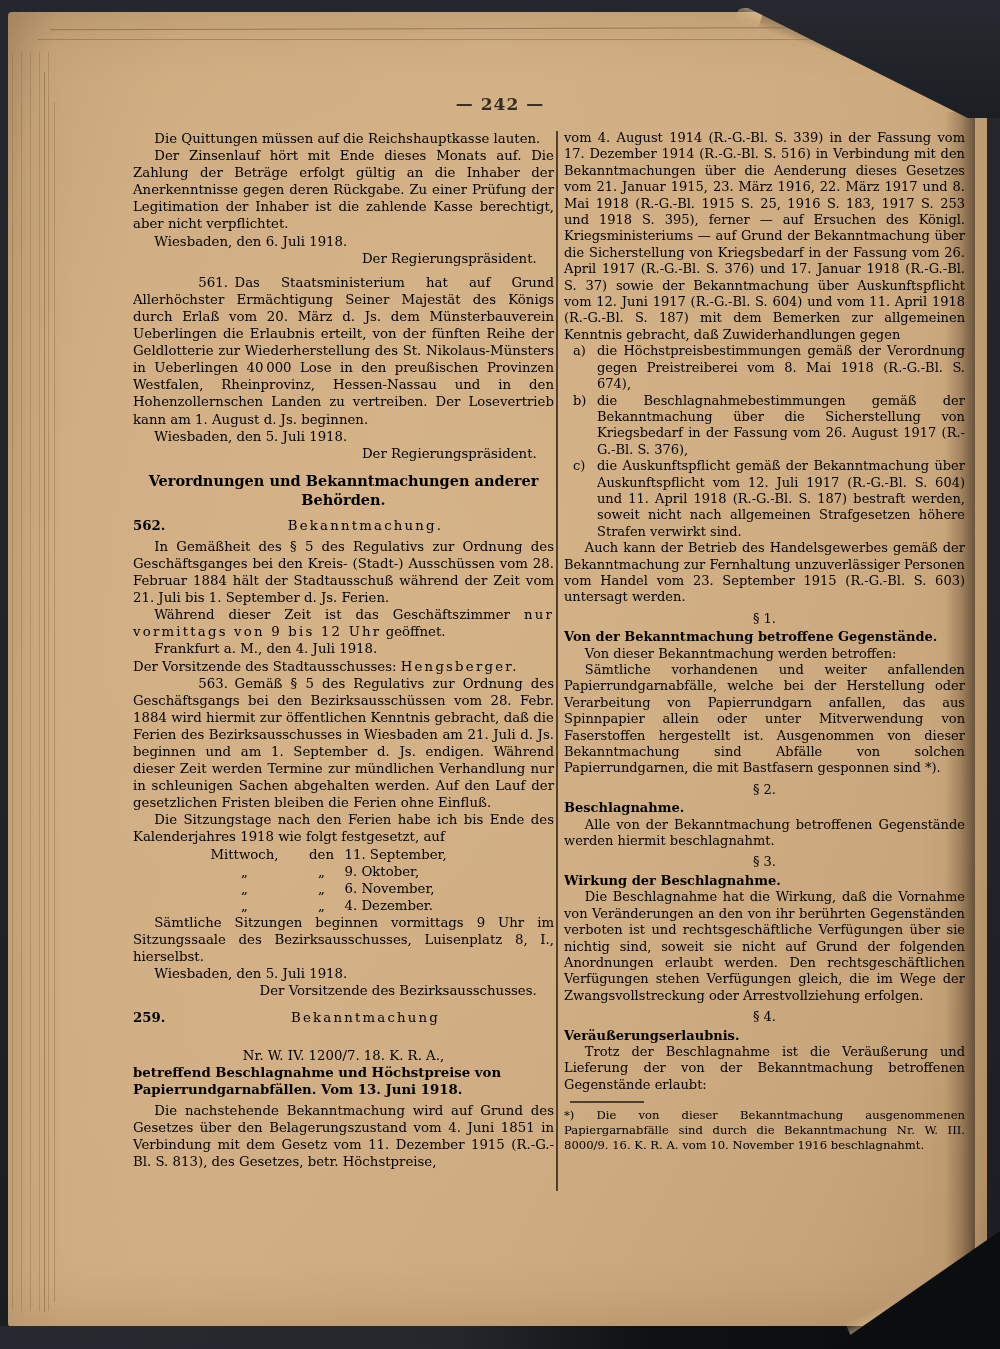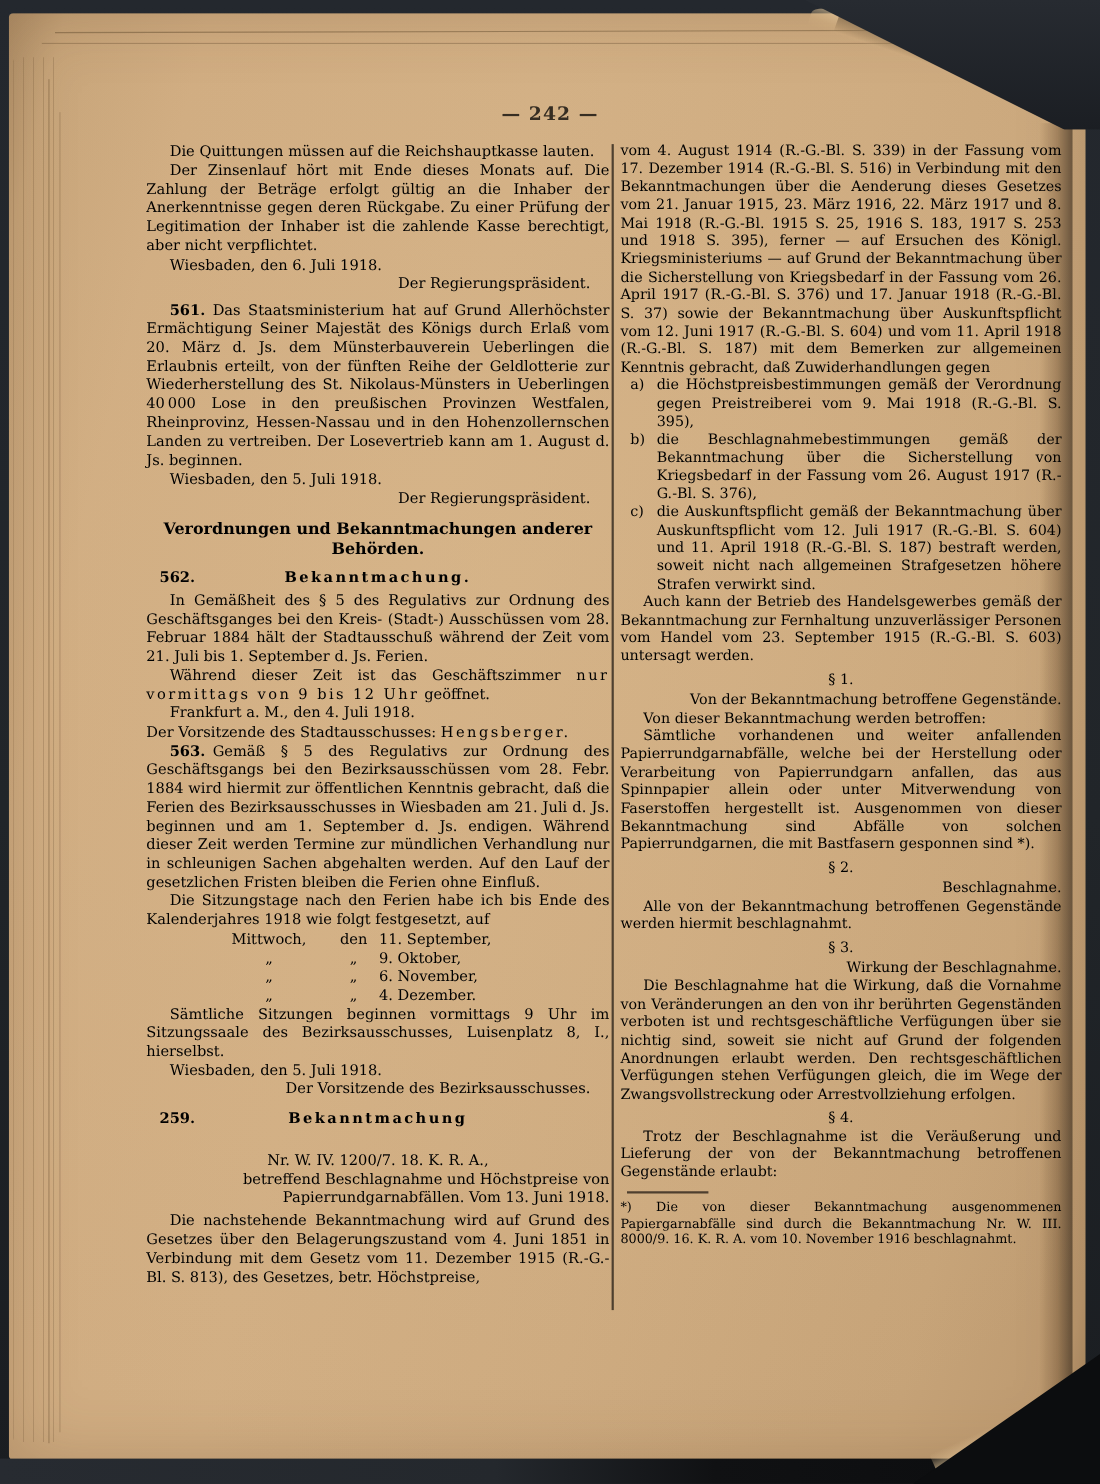--- a/index.html
+++ b/index.html
@@ -52,27 +52,27 @@
 
   .col{position:absolute;top:130px;text-align:justify;}
   .col-left{left:133px;width:421px;font-size:13.3px;line-height:17.1px;}
   .col-right{left:564px;width:401px;font-size:13px;line-height:16.4px;}
 
   .blk{margin:0;}
   .para{text-indent:1.6em;hyphens:auto;-webkit-hyphens:auto;}
   .para-flush{text-indent:0;hyphens:auto;-webkit-hyphens:auto;}
   .dateline{text-align:left;text-indent:1.6em;}
   .sig{text-align:right;padding-right:1.3em;}
-  .heading{text-align:right;font-weight:normal;text-indent:0;}
+  .heading{text-align:left;font-weight:bold;text-indent:0;}
   .heading-lg{text-align:center;font-weight:bold;font-size:14.5px;line-height:19px;}
   .center{text-align:center;text-indent:0;}
   .numline{position:relative;text-align:center;}
-  .numline .num{position:absolute;left:12px;font-weight:bold;}
+  .numline .num{position:absolute;left:0;font-weight:bold;}
   .ntitle{font-weight:bold;letter-spacing:3.5px;}
-  .b{font-weight:bold;}
+  .b{font-weight:normal;margin-left:44px;}
   .sp{letter-spacing:2.2px;}
   .li{display:flex;}
   .li .marker{flex:none;width:24px;padding-left:9px;}
   .li .libody{flex:1;text-align:justify;hyphens:auto;-webkit-hyphens:auto;}
   .sched{display:grid;grid-template-columns:108px 46px 152px;justify-content:center;text-align:left;}
   .sched span:nth-child(1){text-align:center;}
   .sched span:nth-child(2){text-align:center;}
   .fnsep{width:74px;height:0;border-top:2px solid rgba(55,44,32,.85);margin:8px 0 5px 6px;}
   .footnote{font-size:11.6px;line-height:14.8px;hyphens:auto;-webkit-hyphens:auto;}
 </style>
@@ -139,21 +139,21 @@
     <div class="blk sig"><span>Der Vorsitzende des Bezirksausschusses.</span></div>
     <div class="blk numline" style="margin-top: 10px;"><span class="num">259.</span><span class="ntitle"><span class="b sp">Bekanntmachung</span></span></div>
     <div class="blk center" style="margin-top: 20px;"><span>Nr. W. IV. 1200/7. 18. K. R. A.,</span></div>
     <div class="blk heading"><span>betreffend Beschlagnahme und Höchstpreise von Papierrundgarnabfällen. Vom 13. Juni 1918.</span></div>
     <div class="blk para" style="margin-top: 4px;"><span>Die nachstehende Bekanntmachung wird auf Grund des Gesetzes über den Belagerungszustand vom 4. Juni 1851 in Verbindung mit dem Gesetz vom 11. Dezember 1915 (R.-G.-Bl. S. 813), des Gesetzes, betr. Höchstpreise,</span></div>
   </div>
 <div class="col col-right">
     <div class="blk para-flush"><span>vom 4. August 1914 (R.-G.-Bl. S. 339) in der Fassung vom 17. Dezember 1914 (R.-G.-Bl. S. 516) in Verbindung mit den Bekanntmachungen über die Aenderung dieses Gesetzes vom 21. Januar 1915, 23. März 1916, 22. März 1917 und 8. Mai 1918 (R.-G.-Bl. 1915 S. 25, 1916 S. 183, 1917 S. 253 und 1918 S. 395), ferner — auf Ersuchen des Königl. Kriegsministeriums — auf Grund der Bekanntmachung über die Sicherstellung von Kriegsbedarf in der Fassung vom 26. April 1917 (R.-G.-Bl. S. 376) und 17. Januar 1918 (R.-G.-Bl. S. 37) sowie der Bekanntmachung über Auskunftspflicht vom 12. Juni 1917 (R.-G.-Bl. S. 604) und vom 11. April 1918 (R.-G.-Bl. S. 187) mit dem Bemerken zur allgemeinen Kenntnis gebracht, daß Zuwiderhandlungen gegen</span></div>
     <div class="blk li">
       <span class="marker">a)</span>
-      <span class="libody"><span>die Höchstpreisbestimmungen gemäß der Verordnung gegen Preistreiberei vom 9. Mai 1918 (R.-G.-Bl. S. 395),</span></span>
+      <span class="libody"><span>die Höchstpreisbestimmungen gemäß der Verordnung gegen Preistreiberei vom 8. Mai 1918 (R.-G.-Bl. S. 674),</span></span>
     </div>
     <div class="blk li">
       <span class="marker">b)</span>
       <span class="libody"><span>die Beschlagnahmebestimmungen gemäß der Bekanntmachung über die Sicherstellung von Kriegsbedarf in der Fassung vom 26. August 1917 (R.-G.-Bl. S. 376),</span></span>
     </div>
     <div class="blk li">
       <span class="marker">c)</span>
       <span class="libody"><span>die Auskunftspflicht gemäß der Bekanntmachung über Auskunftspflicht vom 12. Juli 1917 (R.-G.-Bl. S. 604) und 11. April 1918 (R.-G.-Bl. S. 187) bestraft werden, soweit nicht nach allgemeinen Strafgesetzen höhere Strafen verwirkt sind.</span></span>
     </div>
     <div class="blk para"><span>Auch kann der Betrieb des Handelsgewerbes gemäß der Bekanntmachung zur Fernhaltung unzuverlässiger Personen vom Handel vom 23. September 1915 (R.-G.-Bl. S. 603) untersagt werden.</span></div>
@@ -161,16 +161,17 @@
     <div class="blk heading" style="margin-top: 2px;"><span>Von der Bekanntmachung betroffene Gegenstände.</span></div>
     <div class="blk para"><span>Von dieser Bekanntmachung werden betroffen:</span></div>
     <div class="blk para"><span>Sämtliche vorhandenen und weiter anfallenden Papierrundgarnabfälle, welche bei der Herstellung oder Verarbeitung von Papierrundgarn anfallen, das aus Spinnpapier allein oder unter Mitverwendung von Faserstoffen hergestellt ist. Ausgenommen von dieser Bekanntmachung sind Abfälle von solchen Papierrundgarnen, die mit Bastfasern gesponnen sind *).</span></div>
     <div class="blk center" style="margin-top: 5px;"><span>§ 2.</span></div>
     <div class="blk heading" style="margin-top: 2px;"><span>Beschlagnahme.</span></div>
     <div class="blk para"><span>Alle von der Bekanntmachung betroffenen Gegenstände werden hiermit beschlagnahmt.</span></div>
     <div class="blk center" style="margin-top: 5px;"><span>§ 3.</span></div>
     <div class="blk heading" style="margin-top: 2px;"><span>Wirkung der Beschlagnahme.</span></div>
     <div class="blk para"><span>Die Beschlagnahme hat die Wirkung, daß die Vornahme von Veränderungen an den von ihr berührten Gegenständen verboten ist und rechtsgeschäftliche Verfügungen über sie nichtig sind, soweit sie nicht auf Grund der folgenden Anordnungen erlaubt werden. Den rechtsgeschäftlichen Verfügungen stehen Verfügungen gleich, die im Wege der Zwangsvollstreckung oder Arrestvollziehung erfolgen.</span></div>
     <div class="blk center" style="margin-top: 5px;"><span>§ 4.</span></div>
+    <div class="blk heading" style="margin-top: 2px;"><span>Veräußerungserlaubnis.</span></div>
     <div class="blk para"><span>Trotz der Beschlagnahme ist die Veräußerung und Lieferung der von der Bekanntmachung betroffenen Gegenstände erlaubt:</span></div>
     <div class="blk fnsep"></div>
     <div class="blk footnote fni"><span>*) Die von dieser Bekanntmachung ausgenommenen Papiergarnabfälle sind durch die Bekanntmachung Nr. W. III. 8000/9. 16. K. R. A. vom 10. November 1916 beschlagnahmt.</span></div>
   </div>
 
 </body></html>

